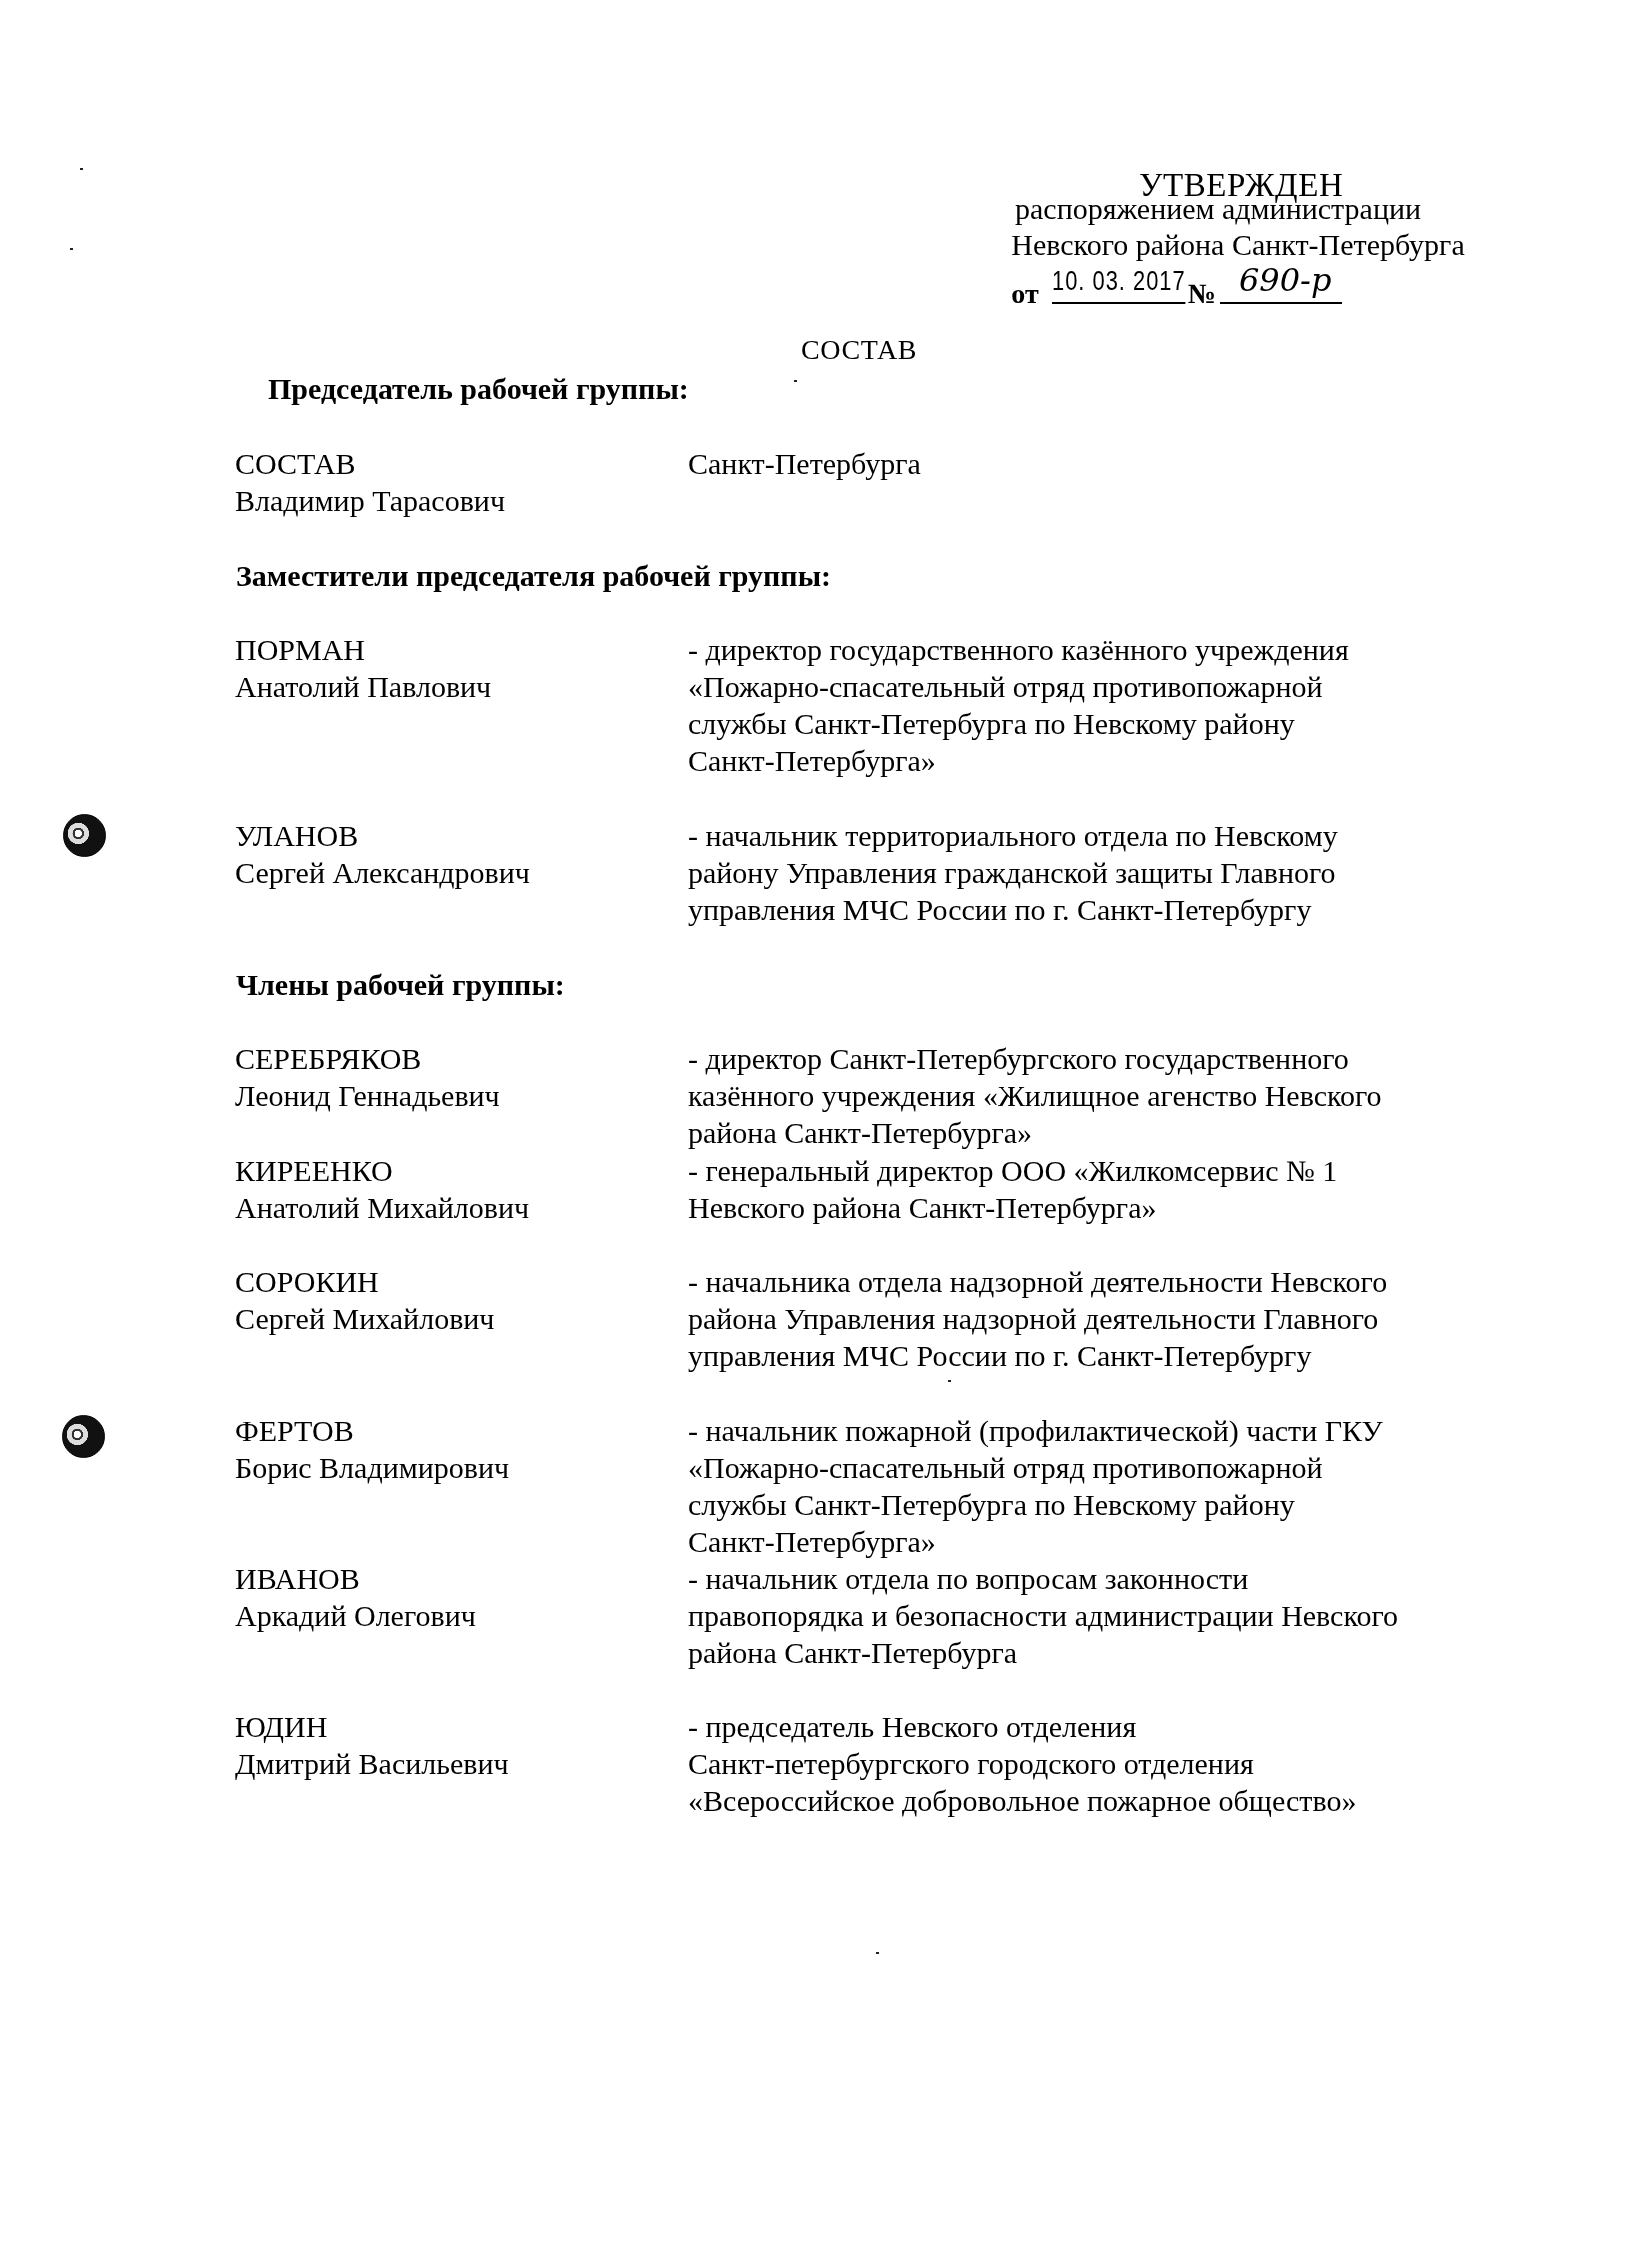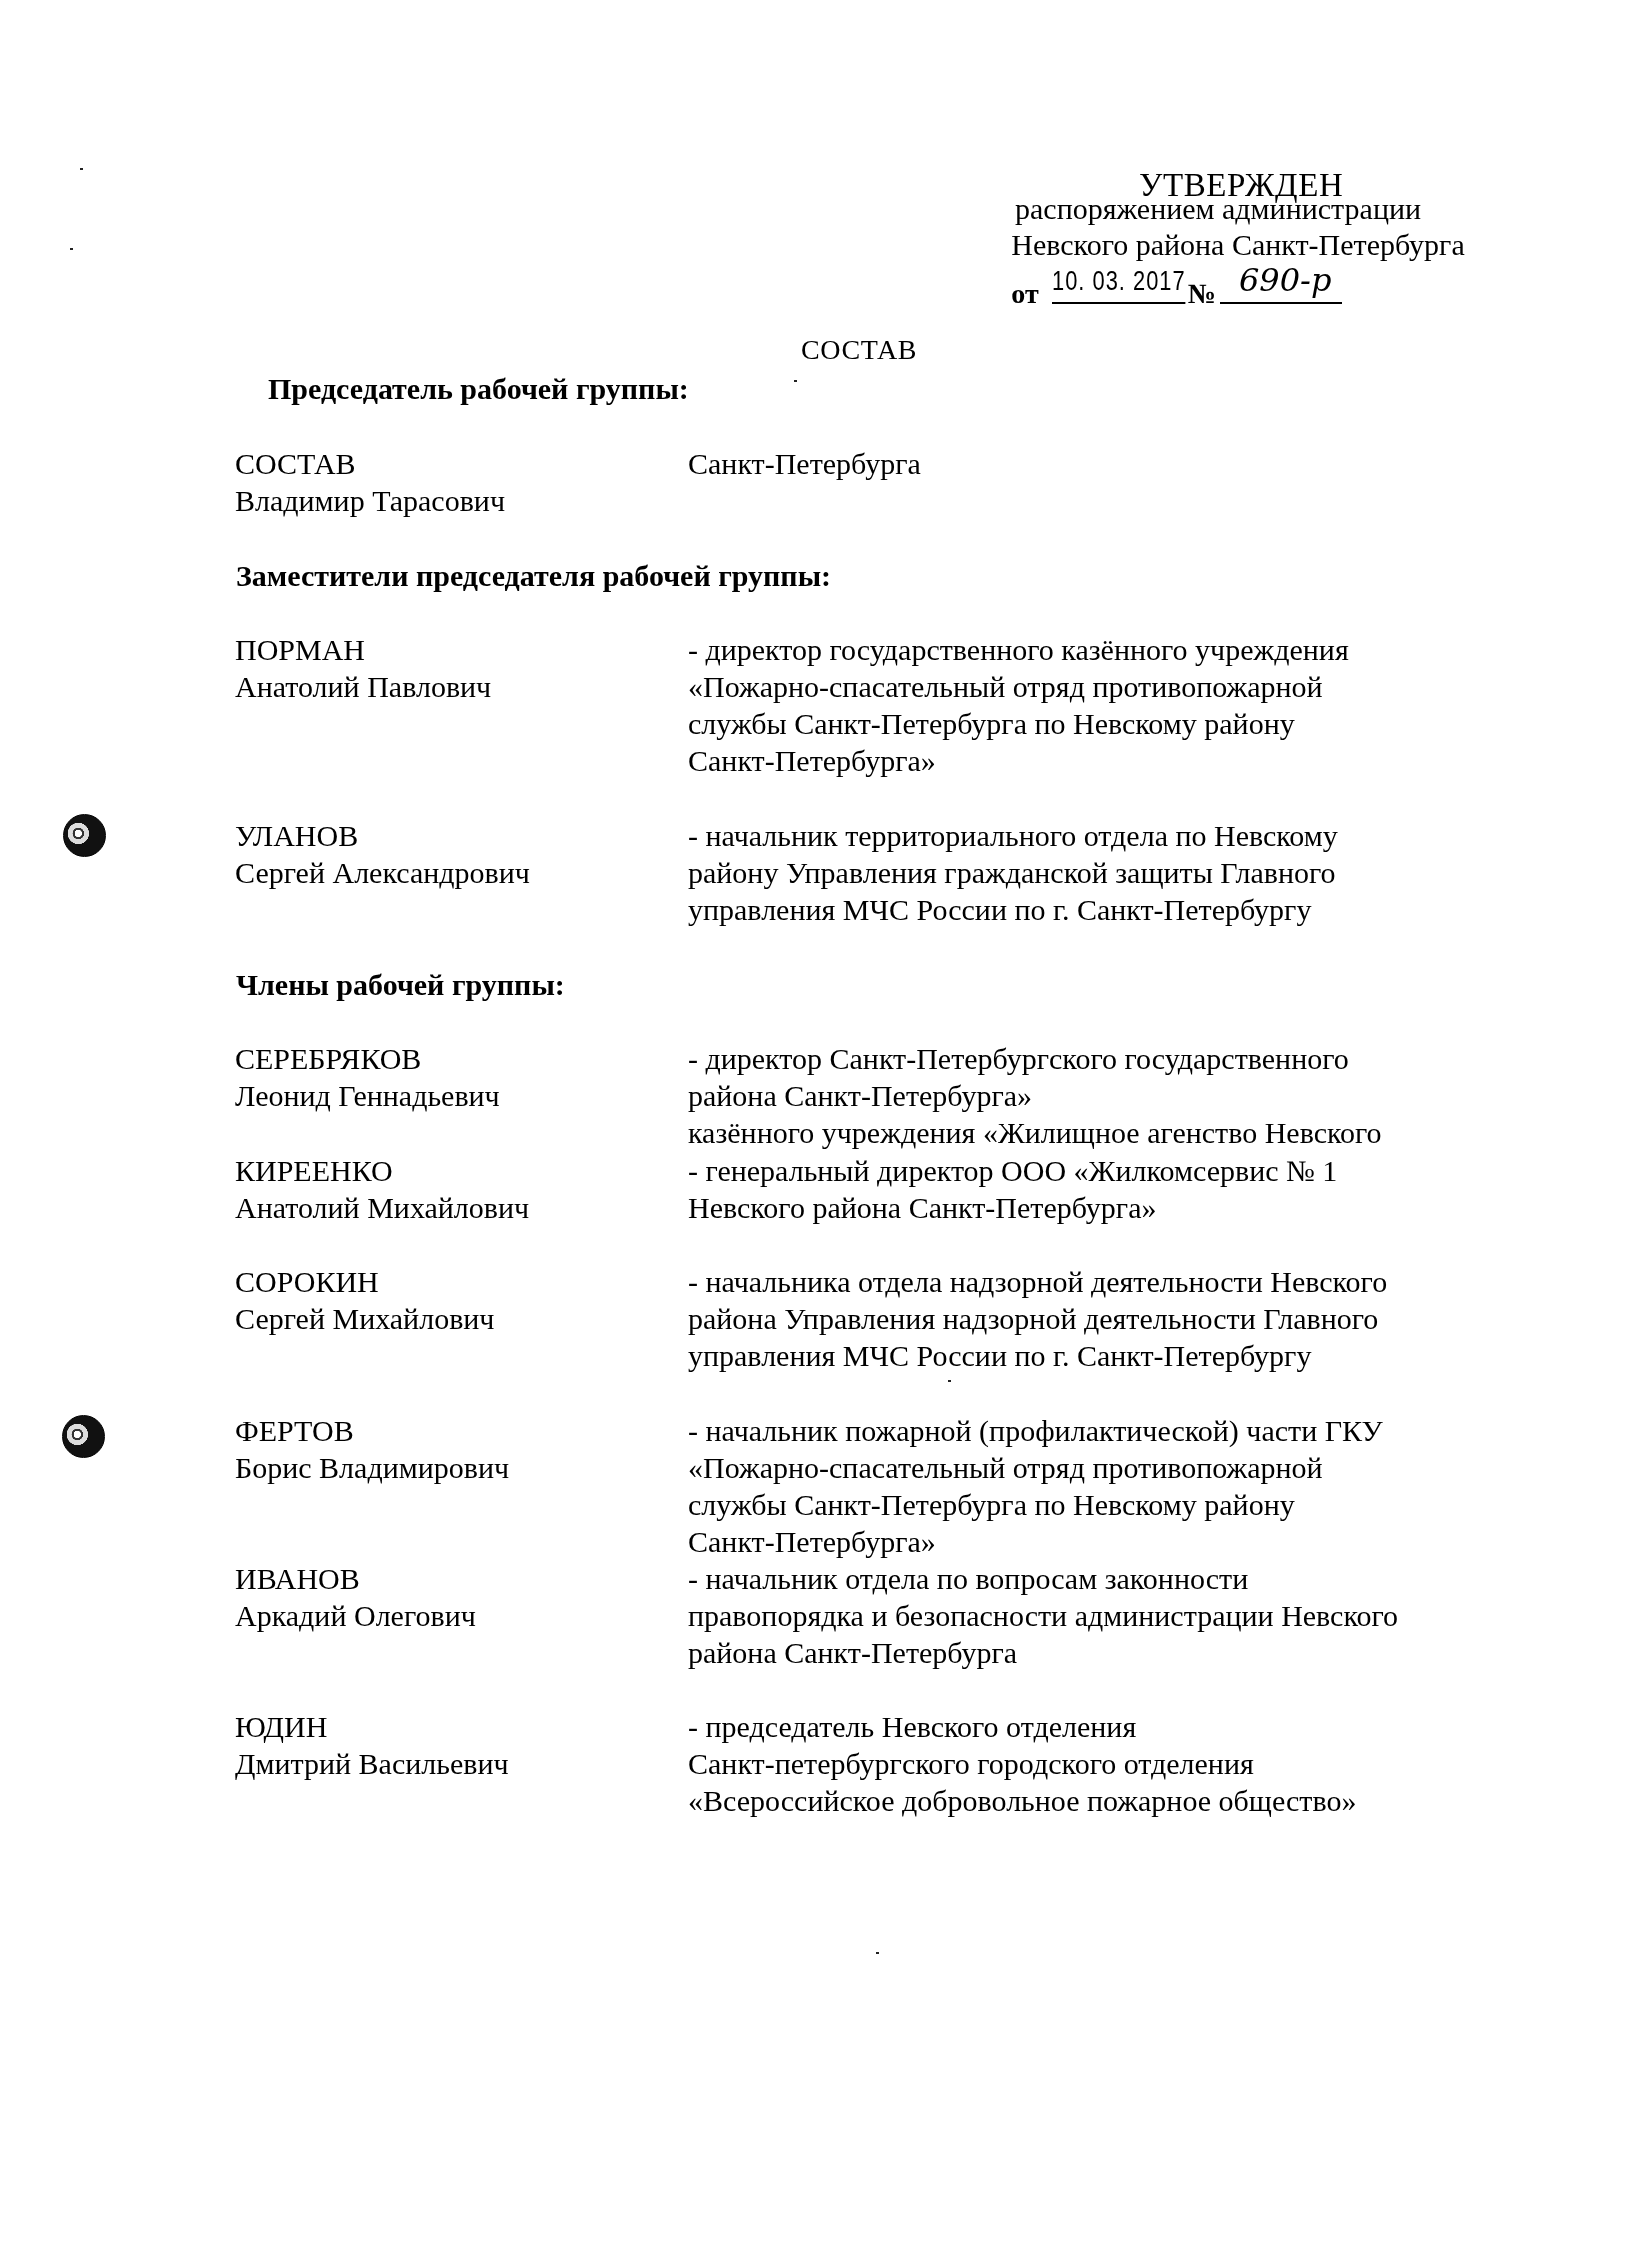--- a/index.html
+++ b/index.html
@@ -222,22 +222,22 @@
     </div>
   </div>
 
   <div class="section-heading" style="top:966px;">Члены рабочей группы:</div>
 
   <div class="member" style="top:1040px;">
     <div class="surname">СЕРЕБРЯКОВ</div>
     <div class="given-names">Леонид Геннадьевич</div>
     <div class="position">
       <span class="position-line">- директор Санкт-Петербургского государственного</span>
+      <span class="position-line">казённого учреждения «Жилищное агенство Невского</span>
       <span class="position-line">района Санкт-Петербурга»</span>
-      <span class="position-line">казённого учреждения «Жилищное агенство Невского</span>
     </div>
   </div>
 
   <div class="member" style="top:1152px;">
     <div class="surname">КИРЕЕНКО</div>
     <div class="given-names">Анатолий Михайлович</div>
     <div class="position">
       <span class="position-line">- генеральный директор ООО «Жилкомсервис № 1</span>
       <span class="position-line">Невского района Санкт-Петербурга»</span>
     </div>

